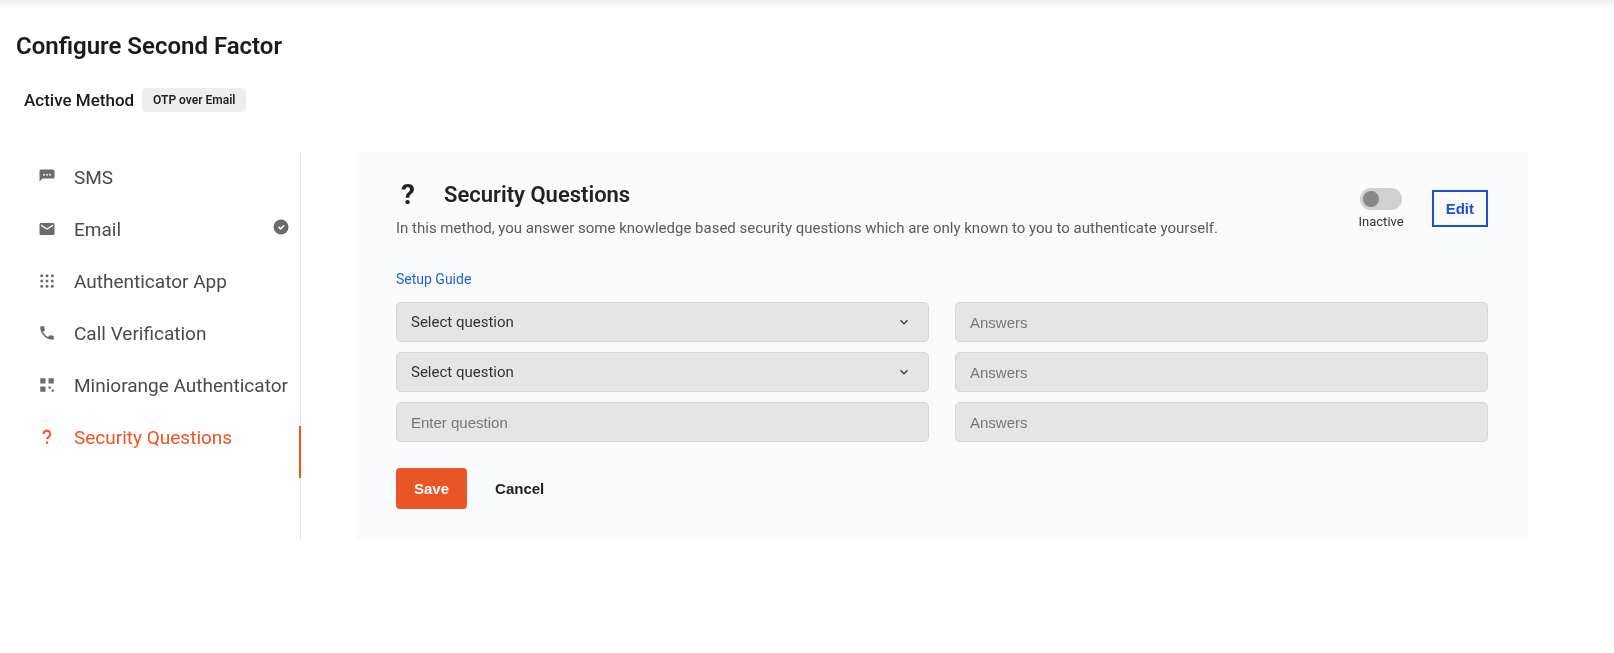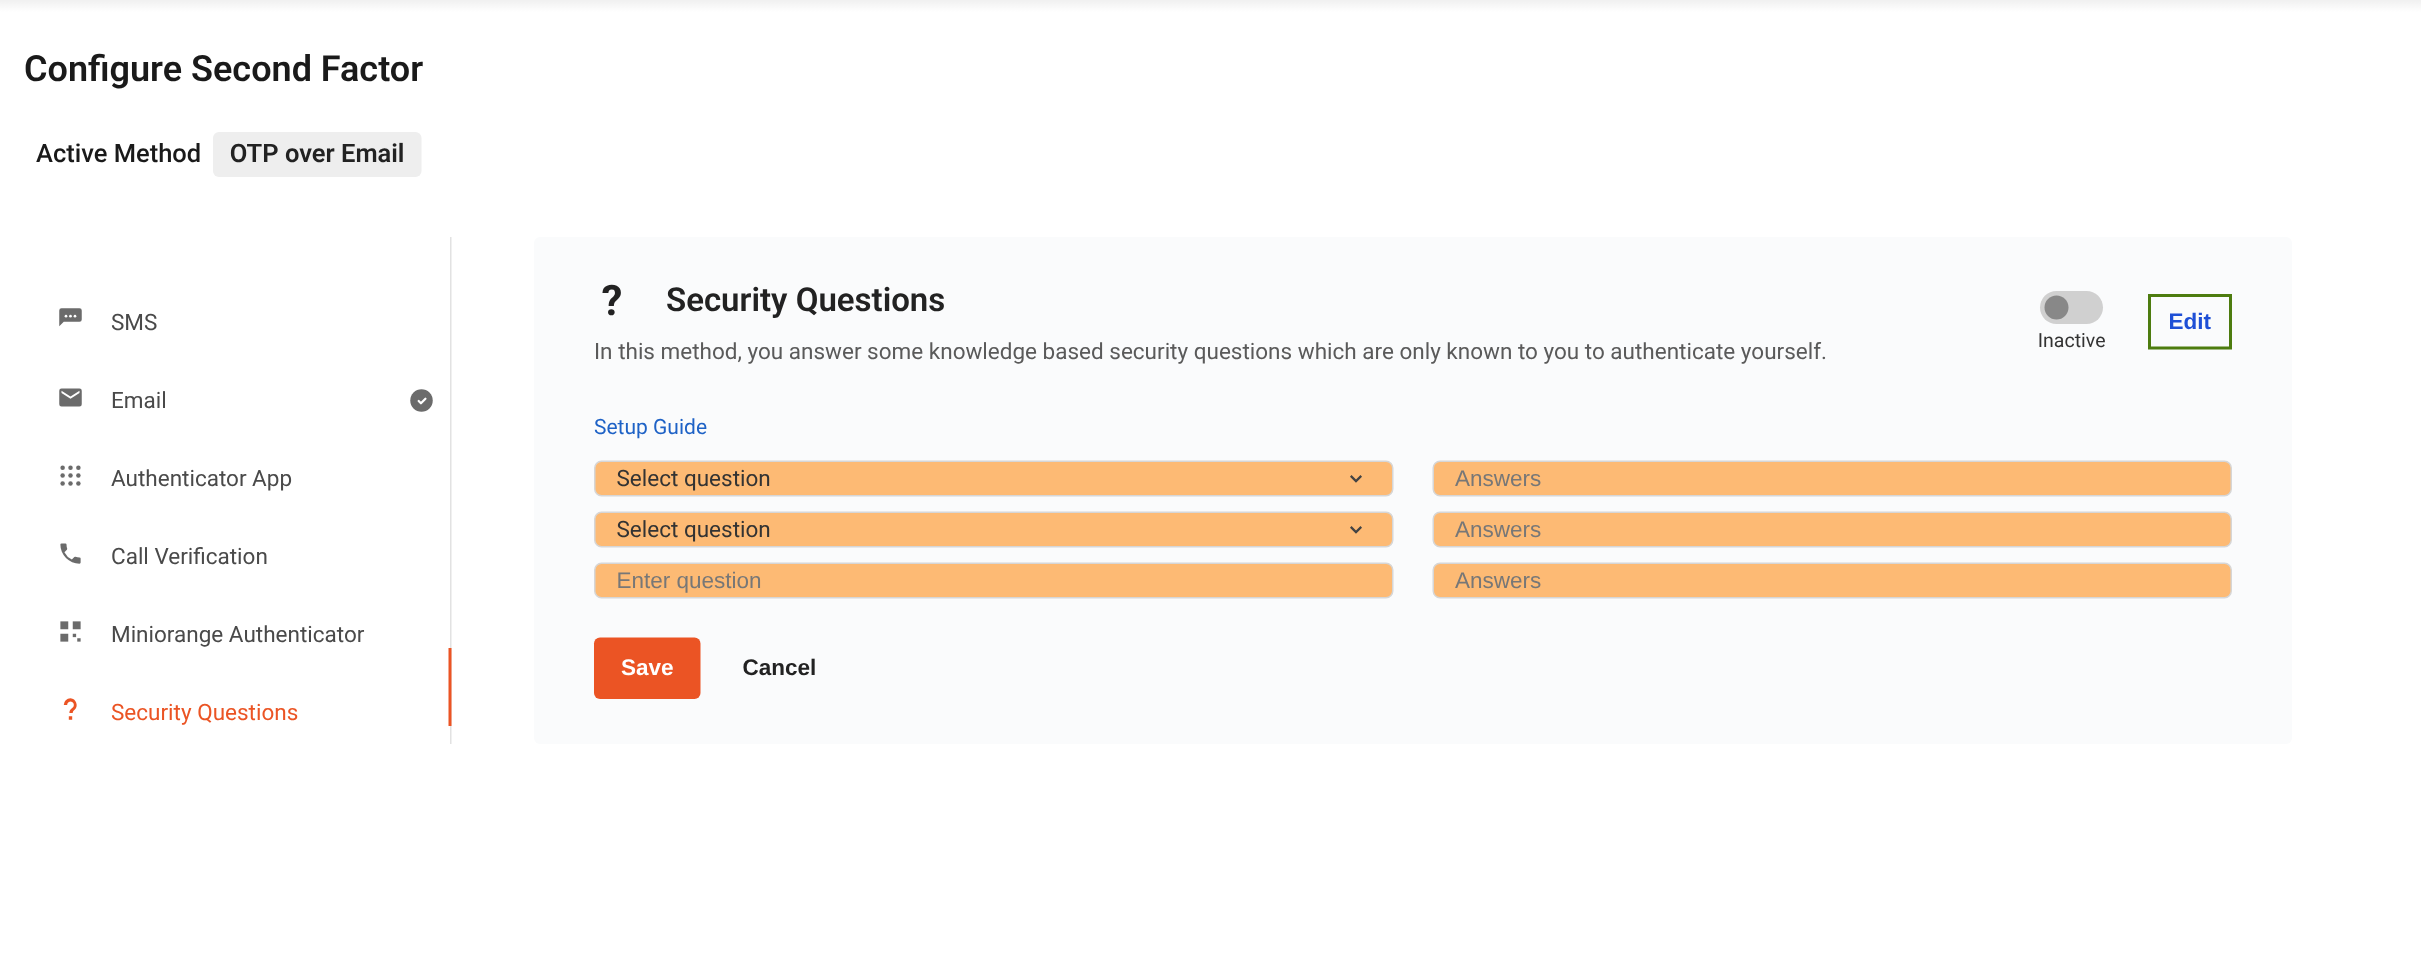--- a/index.html
+++ b/index.html
@@ -32,41 +32,41 @@
   }
   .active-method-label {
     font-size: 17px;
     font-weight: 500;
     color: #1a1a1a;
   }
   .active-method-badge {
     background: #eeeeee;
     border-radius: 4px;
     padding: 5px 11px;
-    font-size: 17px;
+    font-size: 12px;
     font-weight: 600;
     color: #222;
   }
   .content-wrap {
     display: flex;
     padding: 30px 16px 0 16px;
   }
   .sidebar {
     width: 285px;
     border-right: 1px solid #e2e2e2;
     padding-top: 14px;
   }
   .sidebar-item {
     display: flex;
-    align-items: flex-end;
+    align-items: flex-start;
     height: 52px;
     padding: 0 10px 0 20px;
     cursor: pointer;
     color: #4a4a4a;
-    font-size: 15px;
+    font-size: 19px;
     position: relative;
   }
   .sidebar-item .icon {
     width: 22px;
     height: 22px;
     display: inline-flex;
     align-items: center;
     justify-content: center;
     margin-right: 16px;
     color: #6b6b6b;
@@ -152,21 +152,21 @@
     left: 3px; top: 3px;
     width: 16px; height: 16px;
     background: #888;
     border-radius: 50%;
   }
   .toggle-label {
     font-size: 13px;
     color: #333;
   }
   .edit-btn {
-    border: 2px solid #4d7c0f;
+    border: 2px solid #1d4ed8;
     color: #1e4fd6;
     font-weight: 600;
     font-size: 15px;
     padding: 8px 12px;
     background: transparent;
     cursor: pointer;
   }
   .setup-guide {
     color: #1e62c6;
     font-size: 14px;
@@ -184,24 +184,24 @@
     display: flex;
     gap: 26px;
   }
   .select-wrap, .input-wrap {
     position: relative;
     flex: 1;
     min-width: 0;
   }
   .select-box, .text-input {
     width: 100%;
-    height: 24px;
+    height: 40px;
     border: 1px solid #d6d6d6;
     border-radius: 5px;
-    background: #fdba74;
+    background: #e5e5e5;
     padding: 0 14px;
     font-size: 15px;
     color: #333;
     display: flex;
     align-items: center;
   }
   .select-box { cursor: pointer; padding-right: 40px; }
   .select-caret {
     position: absolute;
     right: 18px;

